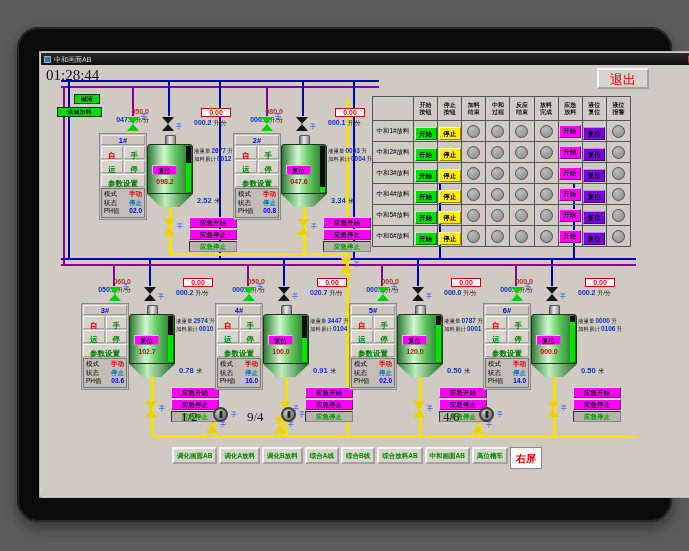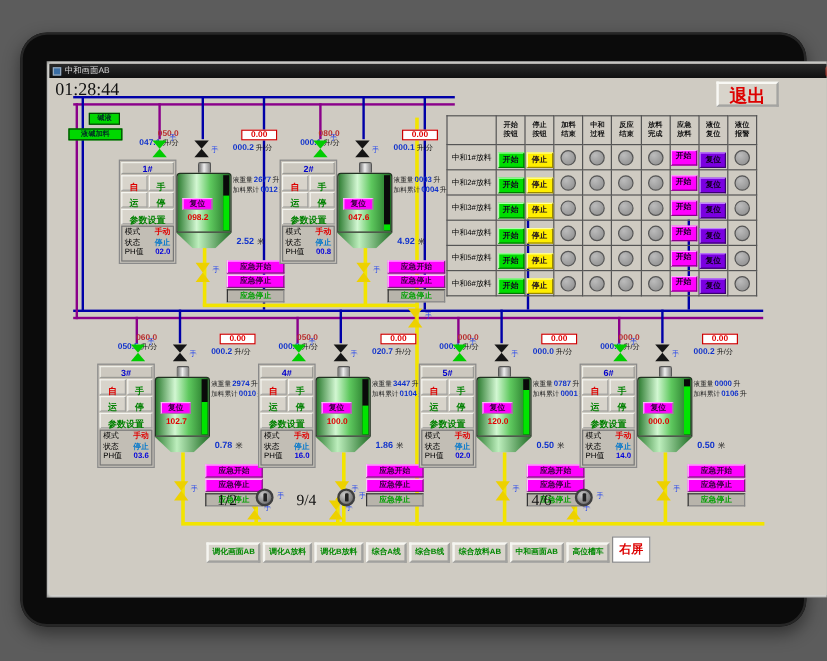--- a/index.html
+++ b/index.html
@@ -18,21 +18,21 @@
   .tb-icon{width:7px;height:7px;background:#3a6ea5;border:1px solid #9ab;margin-right:3px;}
   .tb-title{color:#d8d8d8;font-size:7px;line-height:7px;flex:1;}
   .tb-close{width:20px;height:9px;background:linear-gradient(#e06050,#b02018);border-radius:2px;
             color:#fff;font-size:7px;line-height:8px;text-align:center;font-weight:bold;}
   .clock{position:absolute;left:5px;top:14px;font-family:"Liberation Serif",serif;font-size:15px;color:#111;}
   .main-title{position:absolute;left:110px;top:13px;width:210px;text-align:center;font-size:15px;
               font-weight:bold;color:#000;letter-spacing:1px;}
   .table-title{position:absolute;left:420px;top:24px;width:140px;text-align:center;font-size:13px;
                font-weight:bold;letter-spacing:5px;color:#000;font-family:"Liberation Serif",serif;}
   .exit-btn{position:absolute;left:556px;top:15px;width:52px;height:21px;background:#d8d4cb;
-            border:2px outset #f8f8f4;color:#dd0000;font-weight:bold;font-size:15px;font-family:inherit;}
+            border:2px outset #f8f8f4;color:#dd0000;font-weight:normal;font-size:13px;font-family:inherit;}
 
   
   .pipe{position:absolute;}
   .p-bl{background:var(--c-blue,#0000a8);}
   .p-pu{background:var(--c-purple,#8a008a);}
   .p-ye{background:var(--c-yellow,#f2e400);}
   .valve{position:absolute;width:12px;height:14px;}
   .valve:before,.valve:after{content:"";position:absolute;left:0;border-left:6px solid transparent;border-right:6px solid transparent;}
   .valve:before{top:0;}
   .valve:after{bottom:0;}
@@ -103,21 +103,21 @@
   #dtable tbody th{font-size:6.5px;font-weight:normal;color:#000;height:21px;}
   .tbt{width:22px;height:13px;font-size:6.5px;font-weight:bold;padding:0;line-height:9px;color:#102;font-family:inherit;}
   .tbt.start{background:var(--c-start,#00dd00);border:1px solid;border-color:#aaffaa #007700 #007700 #aaffaa;}
   .tbt.stop{background:var(--c-stop,#ffee00);border:1px solid;border-color:#ffffa0 #998800 #998800 #ffffa0;}
   .tbt.emg{background:var(--c-emg,#ff00ff);border:1px solid;border-color:#ffaaff #880088 #880088 #ffaaff;}
   .tbt.reset{background:var(--c-reset,#7a00e0);color:#0b0018;border:1px solid;border-color:#c080ff #3a0070 #3a0070 #c080ff;}
   .circle{width:13px;height:13px;margin:0 auto;border-radius:50%;
           background:radial-gradient(circle at 35% 30%,#bcbcbc,#8a8a8a);border:1px solid #555;}
 
   
-  #nav{position:absolute;left:131px;top:394px;display:flex;gap:2px;align-items:flex-end;}
+  #nav{position:absolute;left:131px;top:394px;display:flex;gap:2px;align-items:flex-start;}
   .nb{height:17px;padding:0 3px;font-size:6.5px;font-weight:bold;color:#008800;background:#d8d4cb;
       border:2px outset #f5f5f0;font-family:inherit;line-height:12px;white-space:nowrap;}
   .nb.rs{height:22px;padding:0 5px;font-size:10px;color:#dd0000;background:#fff;border:1px solid #888;line-height:19px;}
 </style>
 </head>
 <body>
 
 <div class="scene">
   <div class="tablet">
     <div class="screen">
@@ -290,21 +290,21 @@
         <div class="lvl">
                     <div class="lfill" style="height:10%"></div>
                   </div>
       </div>
       <div class="tcone"></div>
     </div>
     <div class="info">
       <div><span class="il">液重量</span><b class="iv">0003</b><span class="iu">升</span></div>
       <div><span class="il">加料累计</span><b class="iv">0004</b><span class="iu">升</span></div>
     </div>
-    <div class="ltxt"><b class="iv">4.92</b><span class="iu"> 米</span></div>
+    <div class="ltxt"><b class="iv">3.34</b><span class="iu"> 米</span></div>
     <div class="emg">
       <button class="eb m">应急开始</button>
       <button class="eb m">应急停止</button>
       <button class="eb g">应急停止</button>
     </div>
   </div>
             <div class="unit" style="left:40px;top:228px">
     <div class="flow">
       <div class="sp">060.0</div>
                 <div><span class="pvv">050.5</span><span class="u"> 升/分</span></div>
@@ -404,21 +404,21 @@
         <div class="lvl">
                     <div class="lfill" style="height:52%"></div>
                   </div>
       </div>
       <div class="tcone"></div>
     </div>
     <div class="info">
       <div><span class="il">液重量</span><b class="iv">3447</b><span class="iu">升</span></div>
       <div><span class="il">加料累计</span><b class="iv">0104</b><span class="iu">升</span></div>
     </div>
-    <div class="ltxt"><b class="iv">1.86</b><span class="iu"> 米</span></div>
+    <div class="ltxt"><b class="iv">0.91</b><span class="iu"> 米</span></div>
     <div class="emg">
       <button class="eb m">应急开始</button>
       <button class="eb m">应急停止</button>
       <button class="eb g">应急停止</button>
     </div>
   </div>
             <div class="unit" style="left:308px;top:228px">
     <div class="flow">
       <div class="sp">000.0</div>
                 <div><span class="pvv">000.1</span><span class="u"> 升/分</span></div>

